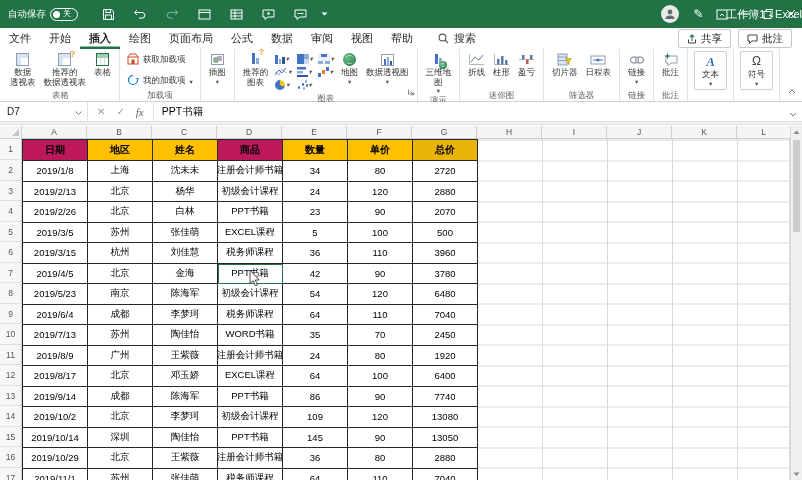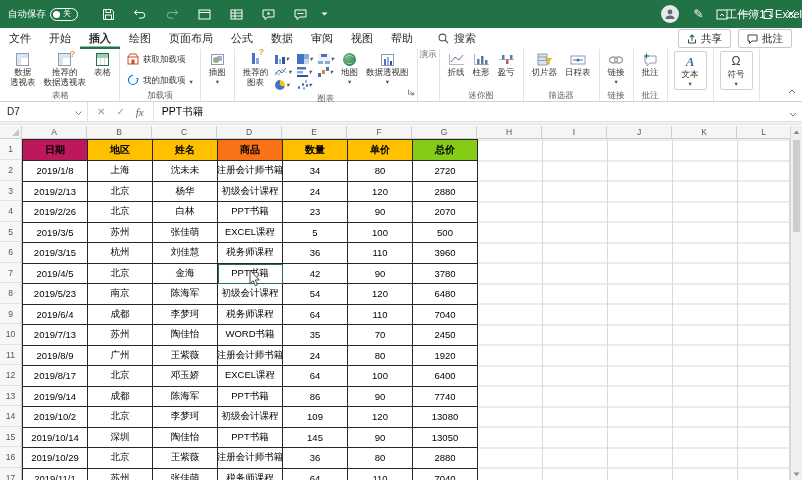--- a/index.html
+++ b/index.html
@@ -392,20 +392,33 @@
             <span class="rlabel">数据透视图</span>
             <span class="dd">▾</span>
           </div>
         </div>
         <div class="rgroup-label">图表</div>
         <span class="dlg"><svg width="8" height="8">
             <path d="M1.5 1.5 v4.5 h4.5 M3.2 3.2 l3.6 3.6 M6.8 4.4 V6.8 H4.4" stroke="#777" fill="none" stroke-width="0.9"></path>
           </svg></span>
       </div>
       <div class="rgroup">
+        <div class="rrow">
+          <div class="rbtn-large">
+            <span class="ricon">
+              <span class="rel"><span class="cbars">
+                  <i style="height:10px"></i>
+                  <i style="height:6px"></i>
+                </span><span class="i-globe mini"></span></span>
+            </span>
+            <span class="rlabel">三维地
+图</span>
+            <span class="dd">▾</span>
+          </div>
+        </div>
         <div class="rgroup-label">演示</div>
       </div>
       <div class="rgroup">
         <div class="rrow">
           <div class="rbtn-large">
             <span class="ricon">
               <svg width="17" height="13">
                 <path d="M1.5 1 V11.5 H16" stroke="#b5b5b5" fill="none"></path>
                 <polyline points="3,9 7,4 11,7 15,2" fill="none" stroke="#5b7aa5"></polyline>
               </svg>
@@ -581,24 +594,24 @@
           <div class="rownum">14</div>
           <div class="rownum">15</div>
           <div class="rownum">16</div>
           <div class="rownum">17</div>
         </div>
       <div class="xtable">
           <div class="xrow head">
             <div class="xcell" style="background: #be185d;">日期</div>
             <div class="xcell" style="background: rgb(255, 192, 0);">地区</div>
             <div class="xcell" style="background: rgb(255, 192, 0); text-align: center;">姓名</div>
-            <div class="xcell" style="background: #f97316;">商品</div>
+            <div class="xcell" style="background: #be185d;">商品</div>
             <div class="xcell" style="background: rgb(255, 192, 0);">数量</div>
             <div class="xcell" style="background: rgb(255, 192, 0);">单价</div>
-            <div class="xcell" style="background: #84cc16;">总价</div>
+            <div class="xcell" style="background: #eab308;">总价</div>
           </div>
           <div class="xrow">
             <div class="xcell">2019/1/8</div>
             <div class="xcell">上海</div>
             <div class="xcell">沈未未</div>
             <div class="xcell">注册会计师书籍</div>
             <div class="xcell">34</div>
             <div class="xcell">80</div>
             <div class="xcell">2720</div>
           </div>

